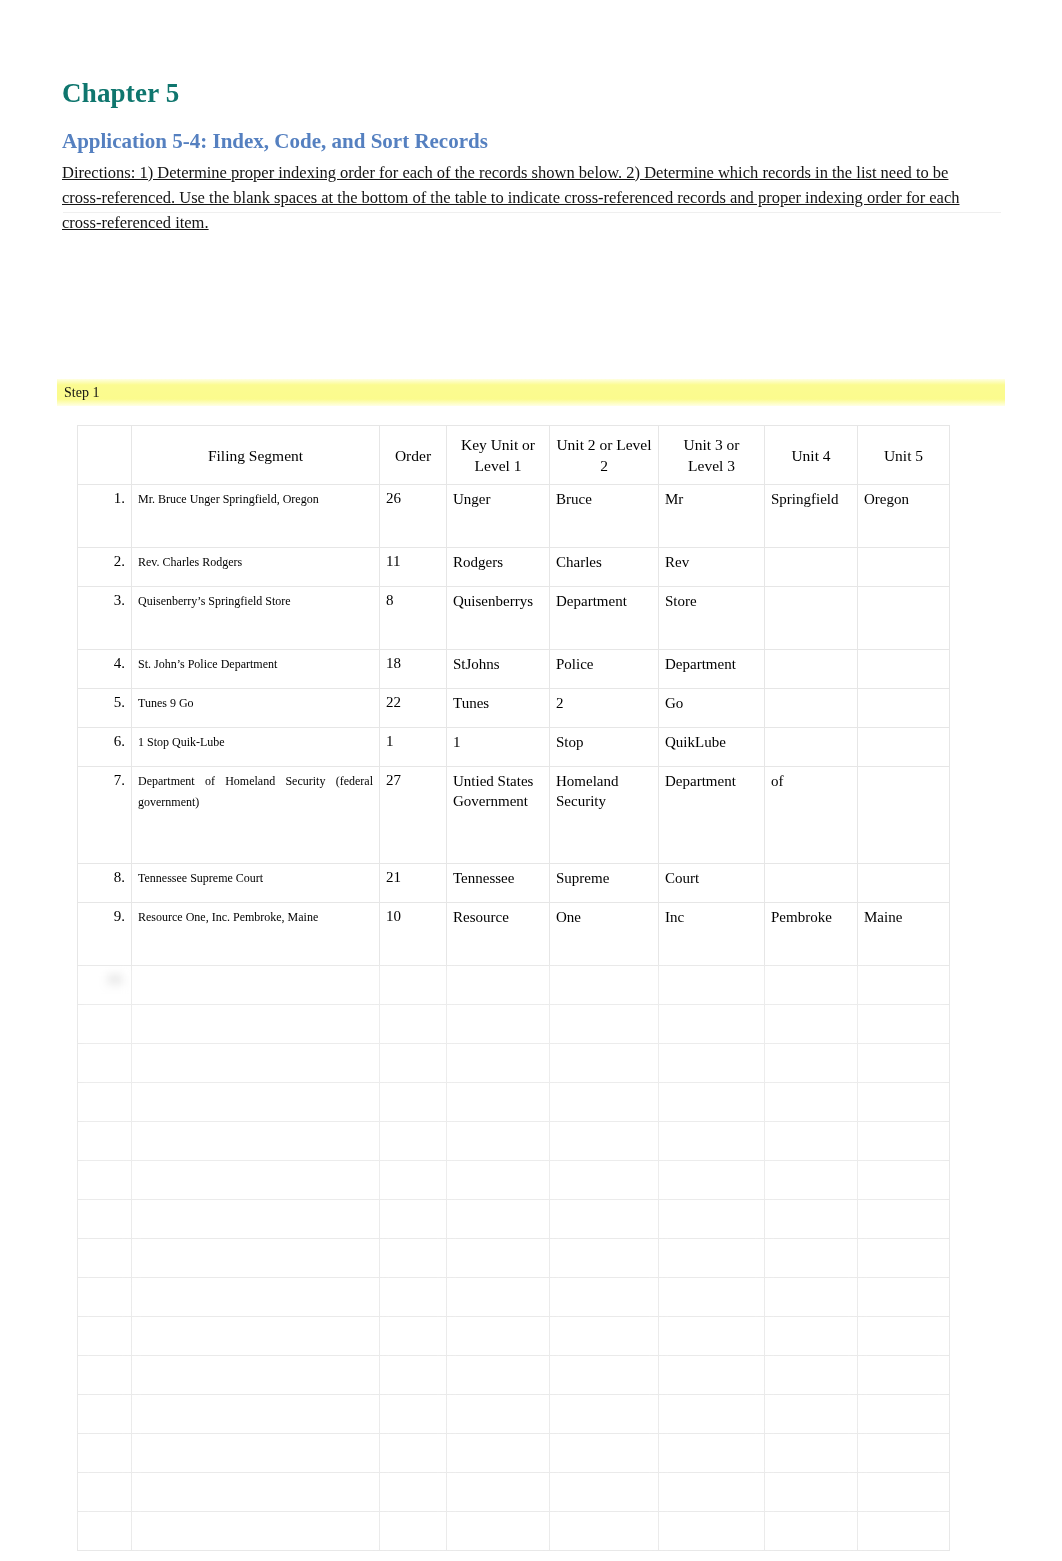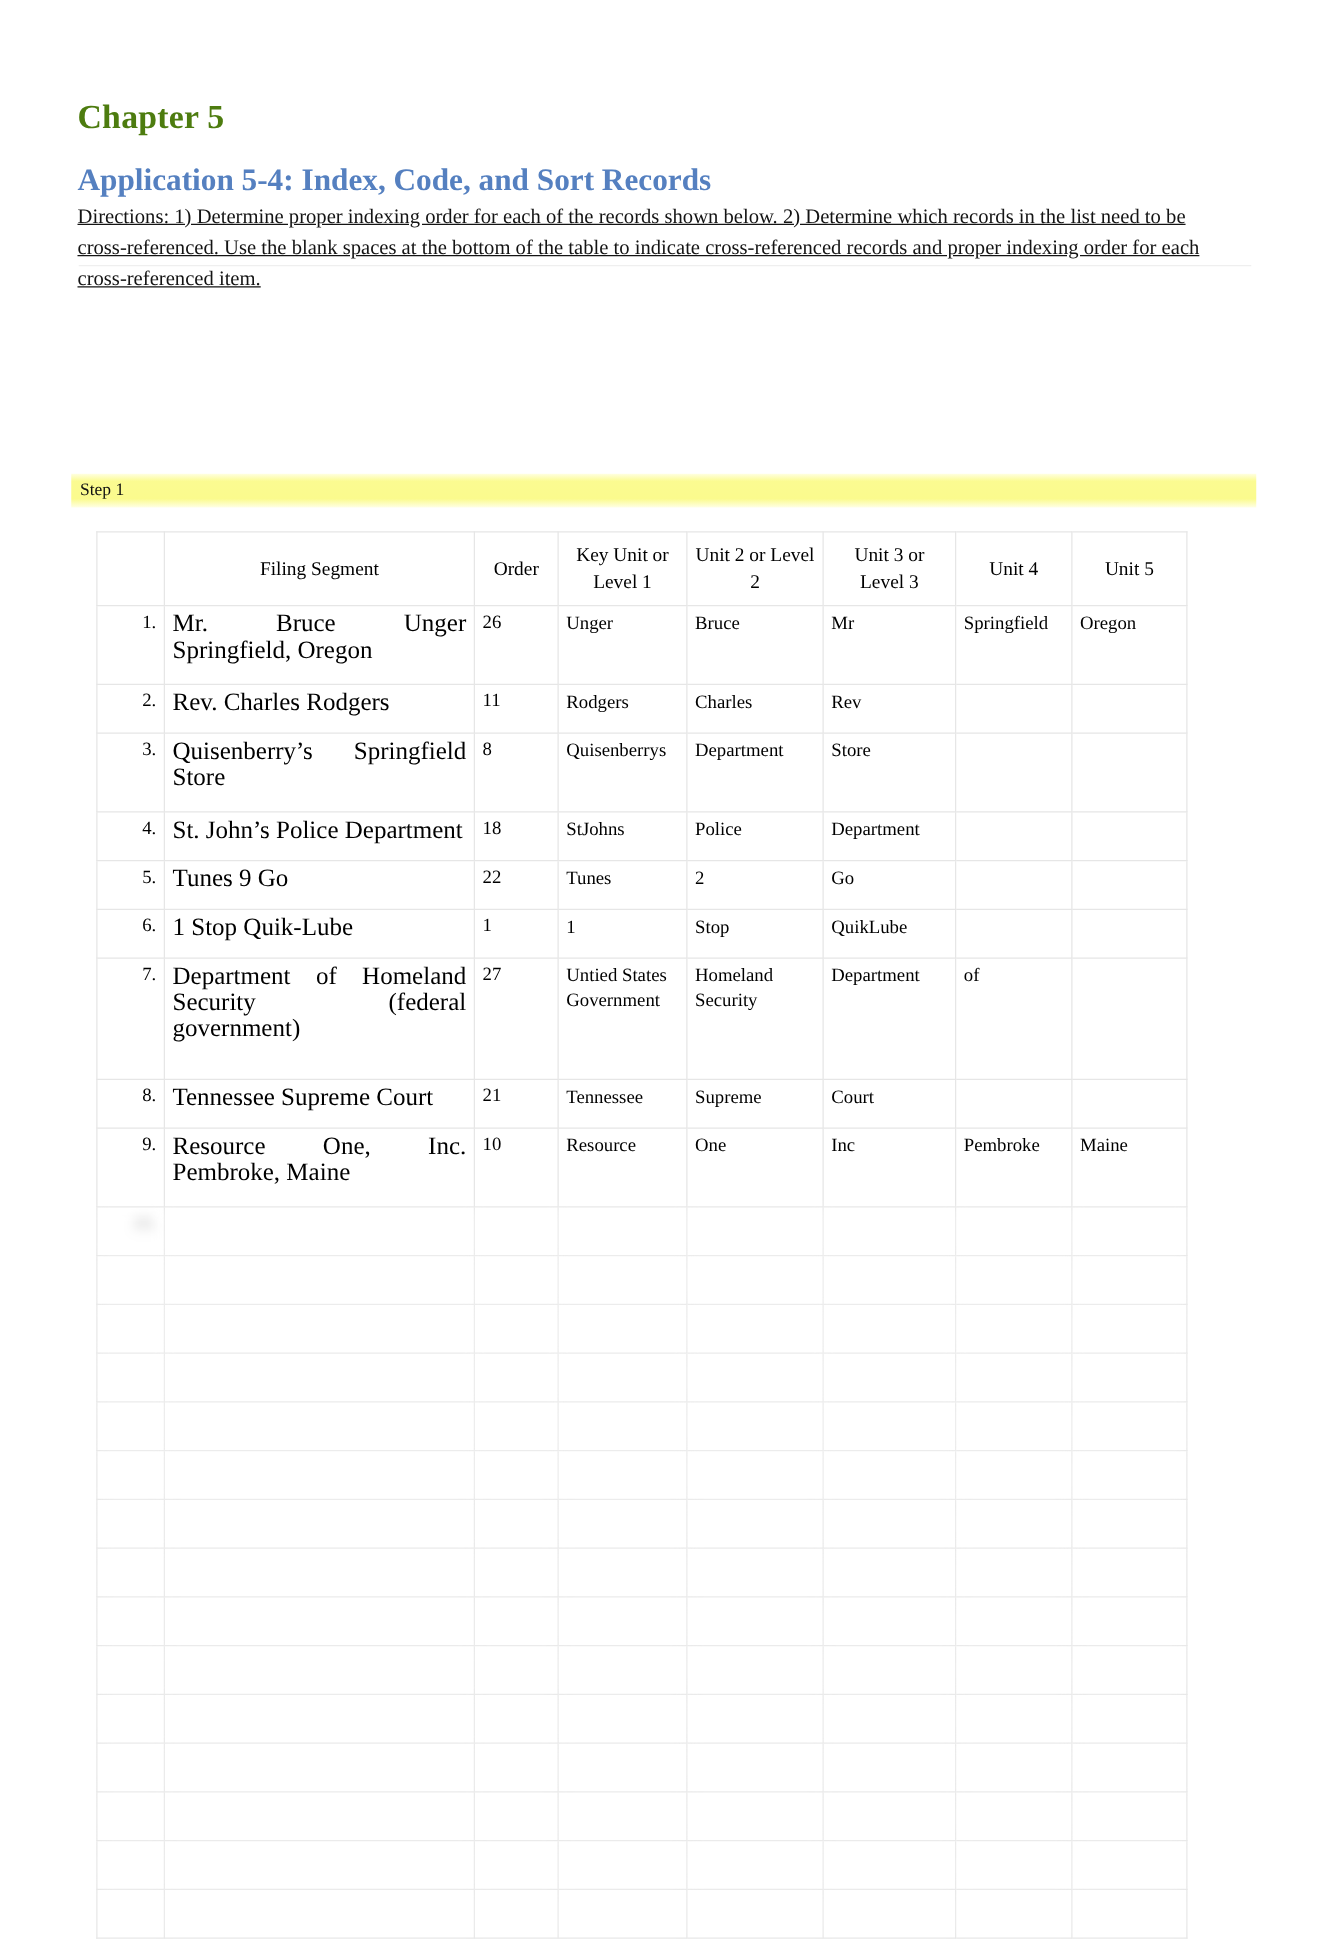--- a/index.html
+++ b/index.html
@@ -23,30 +23,30 @@
     background: #ffffff;
   }
 
   
   .chapter-title {
     position: absolute;
     left: 62px;
     top: 58px;
     font-size: 27px;
     line-height: 34px;
-    color: #4d7c0f;
+    color: #0f766e;
     letter-spacing: .2px;
     white-space: nowrap;
   }
 
   .app-title {
     position: absolute;
     left: 62px;
     top: 110px;
-    font-size: 25px;
+    font-size: 21px;
     line-height: 28px;
     color: #5580C0;
     white-space: nowrap;
   }
 
   .directions {
     position: absolute;
     left: 62px;
     top: 143px;
     width: 923px;
@@ -132,21 +132,21 @@
 
   td.num {
     text-align: right;
     padding-right: 9px;
     padding-top: 9px;
     font-size: 15px;
   }
   td.seg {
     text-align: justify;
     text-justify: inter-word;
-    font-size: 20px;
+    font-size: 12px;
     line-height: 21px;
   }
   td.ord {
     padding-right: 11px;
     font-size: 15px;
   }
   td.unit {
     text-align: left;
     font-size: 15px;
     line-height: 20px;

